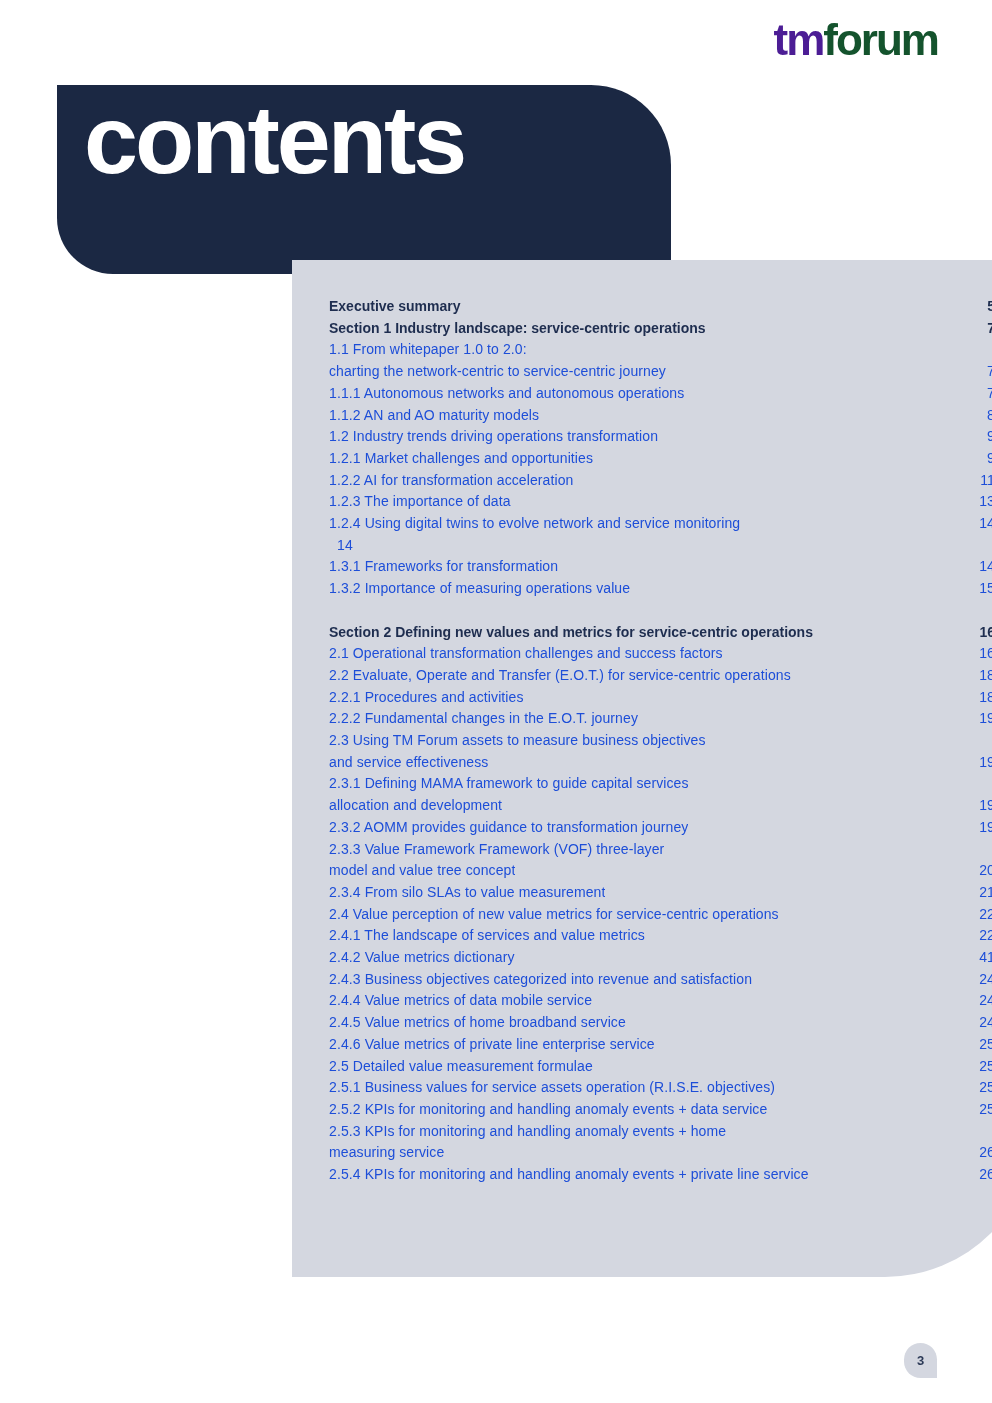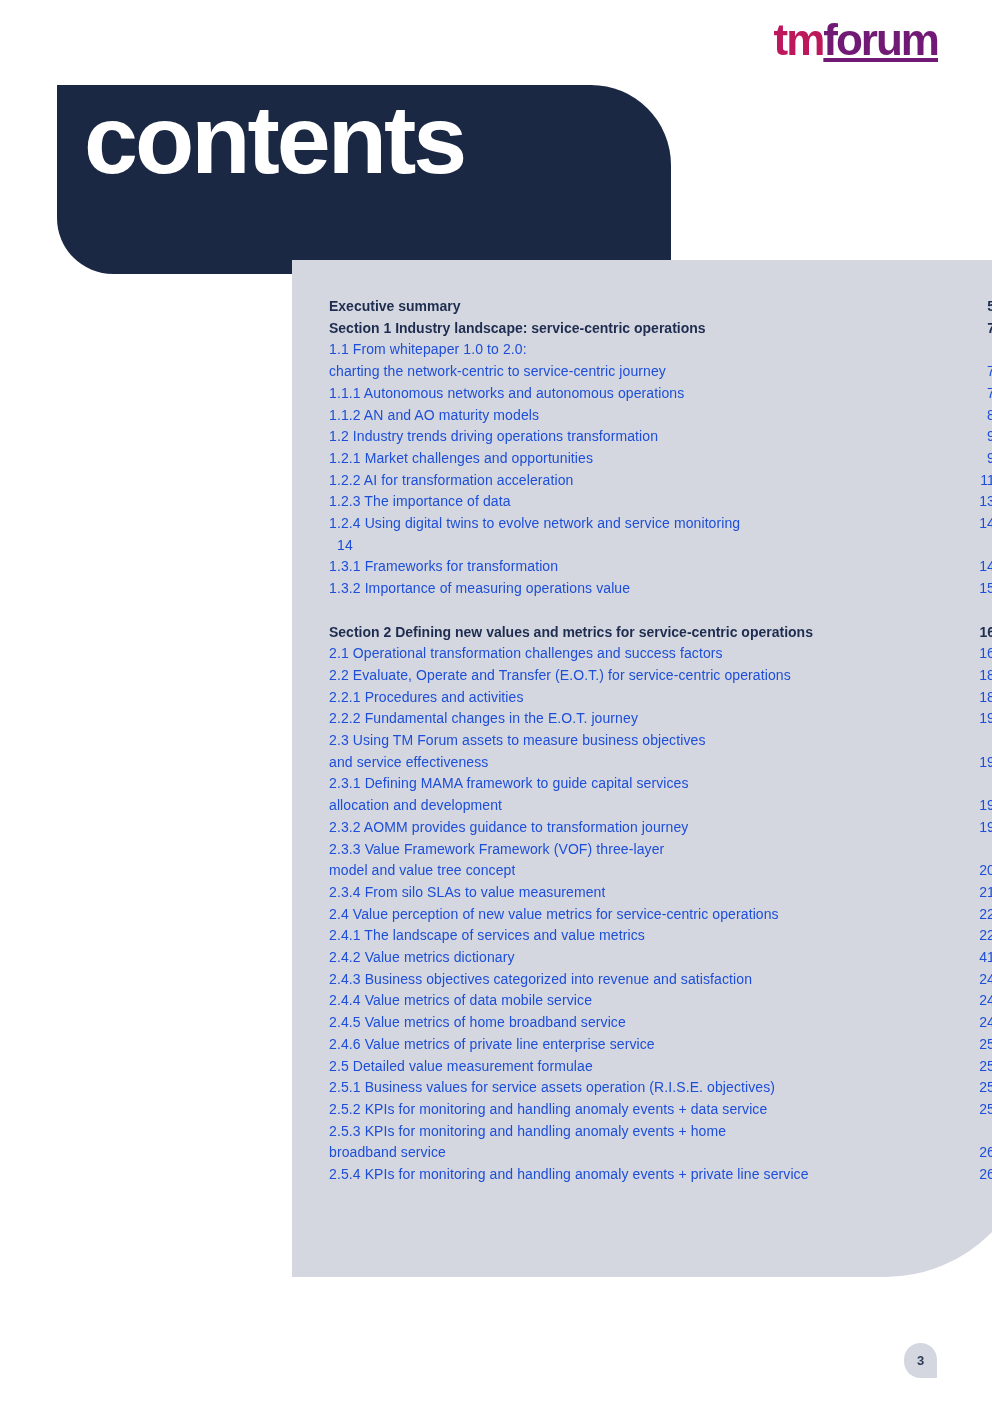--- a/index.html
+++ b/index.html
@@ -4,22 +4,22 @@
 <style>
   html,body { margin:0; padding:0; background:#ffffff; }
   .page {
     position:relative; width:992px; height:1403px; background:#ffffff;
     font-family:"Liberation Sans", sans-serif; overflow:hidden;
   }
   .logo {
     position:absolute; top:18px; right:54px;
     font-size:44px; font-weight:bold; letter-spacing:-2px; line-height:1;
   }
-  .logo .tm    { color:#be185d;margin-top:32px; }
-  .logo .forum { color:#701a75;text-decoration:underline; }
+  .logo .tm    { color:#4c1d95;margin-top:32px; }
+  .logo .forum { color:#14532d; }
 
   .banner {
     position:absolute; left:57px; top:85px; width:614px; height:189px;
     background:#1b2843; border-radius:0 80px 0 56px;
   }
   .banner .title {
     margin:0; position:absolute; left:27px; top:6px;
     font-size:97px; font-weight:bold; color:#ffffff;
     letter-spacing:-3px; line-height:1.0;
   }
@@ -207,21 +207,21 @@
   </div>
         <div class="row">
     <span class="label">2.5.2 KPIs for monitoring and handling anomaly events + data service</span>
     <span class="pg">25</span>
   </div>
         <div class="row">
     <span class="label">2.5.3 KPIs for monitoring and handling anomaly events + home</span>
     <span class="pg"></span>
   </div>
         <div class="row">
-    <span class="label">broadband service</span>
+    <span class="label">measuring service</span>
     <span class="pg">26</span>
   </div>
         <div class="row">
     <span class="label">2.5.4 KPIs for monitoring and handling anomaly events + private line service</span>
     <span class="pg">26</span>
   </div>
       </div>
   </div>
 
   <div class="badge">

